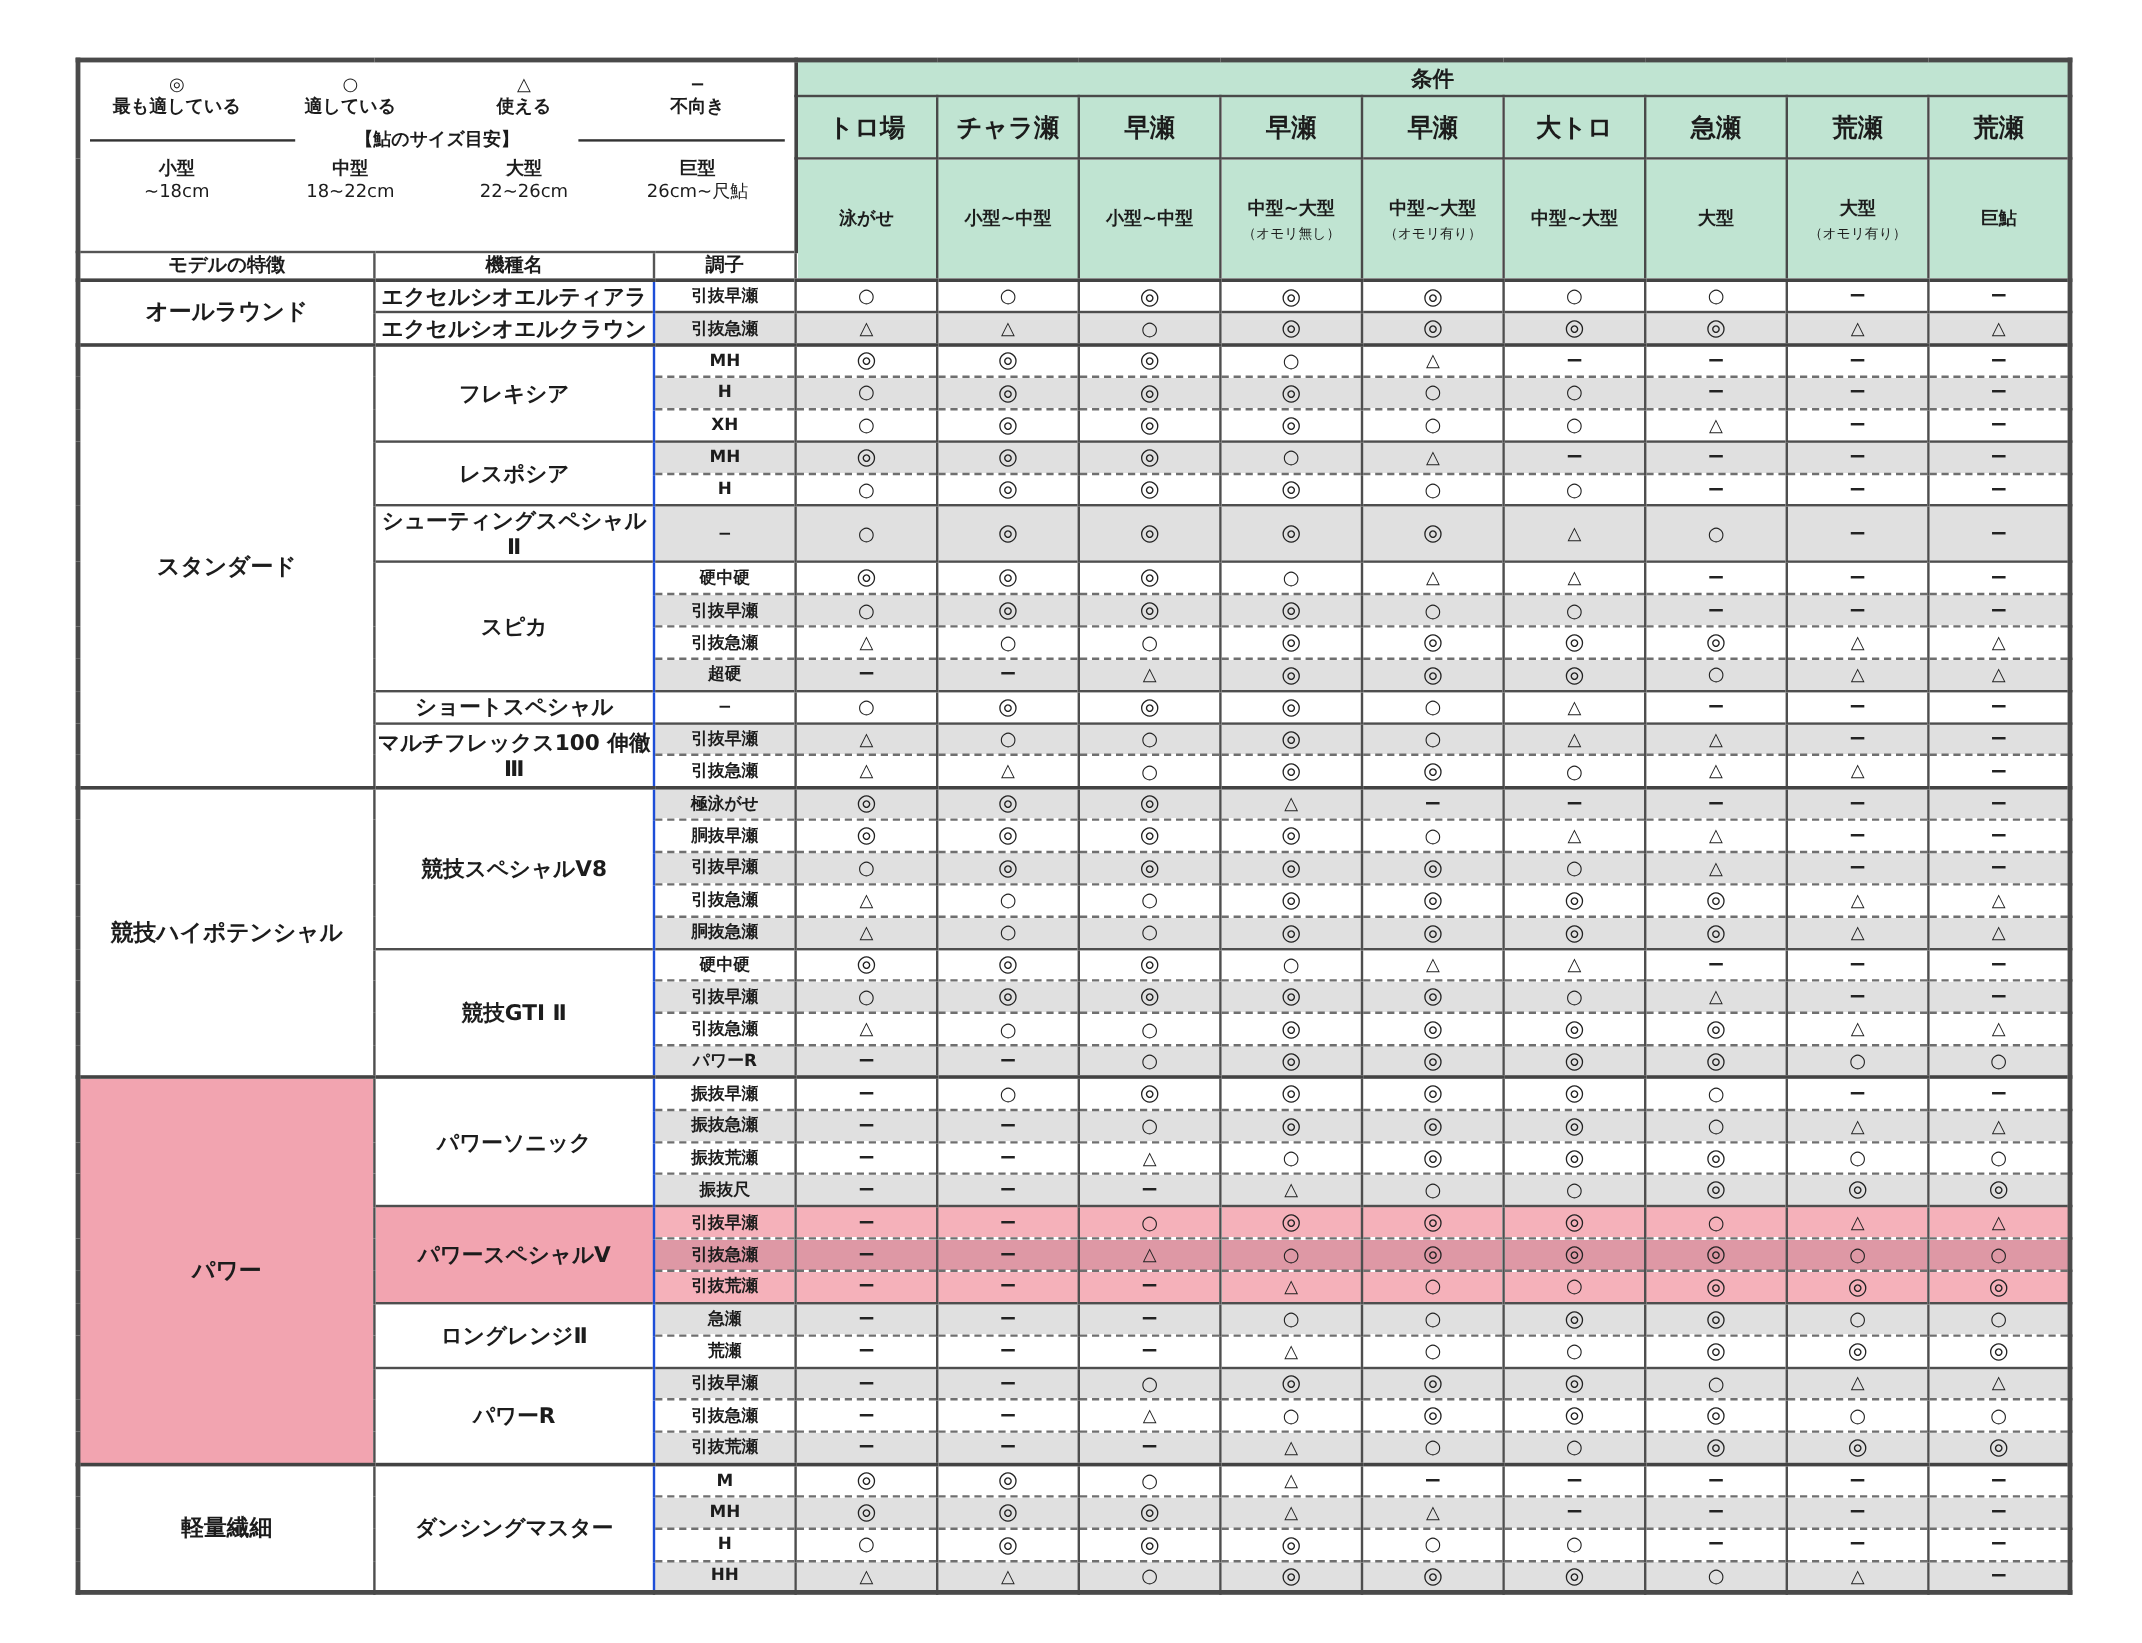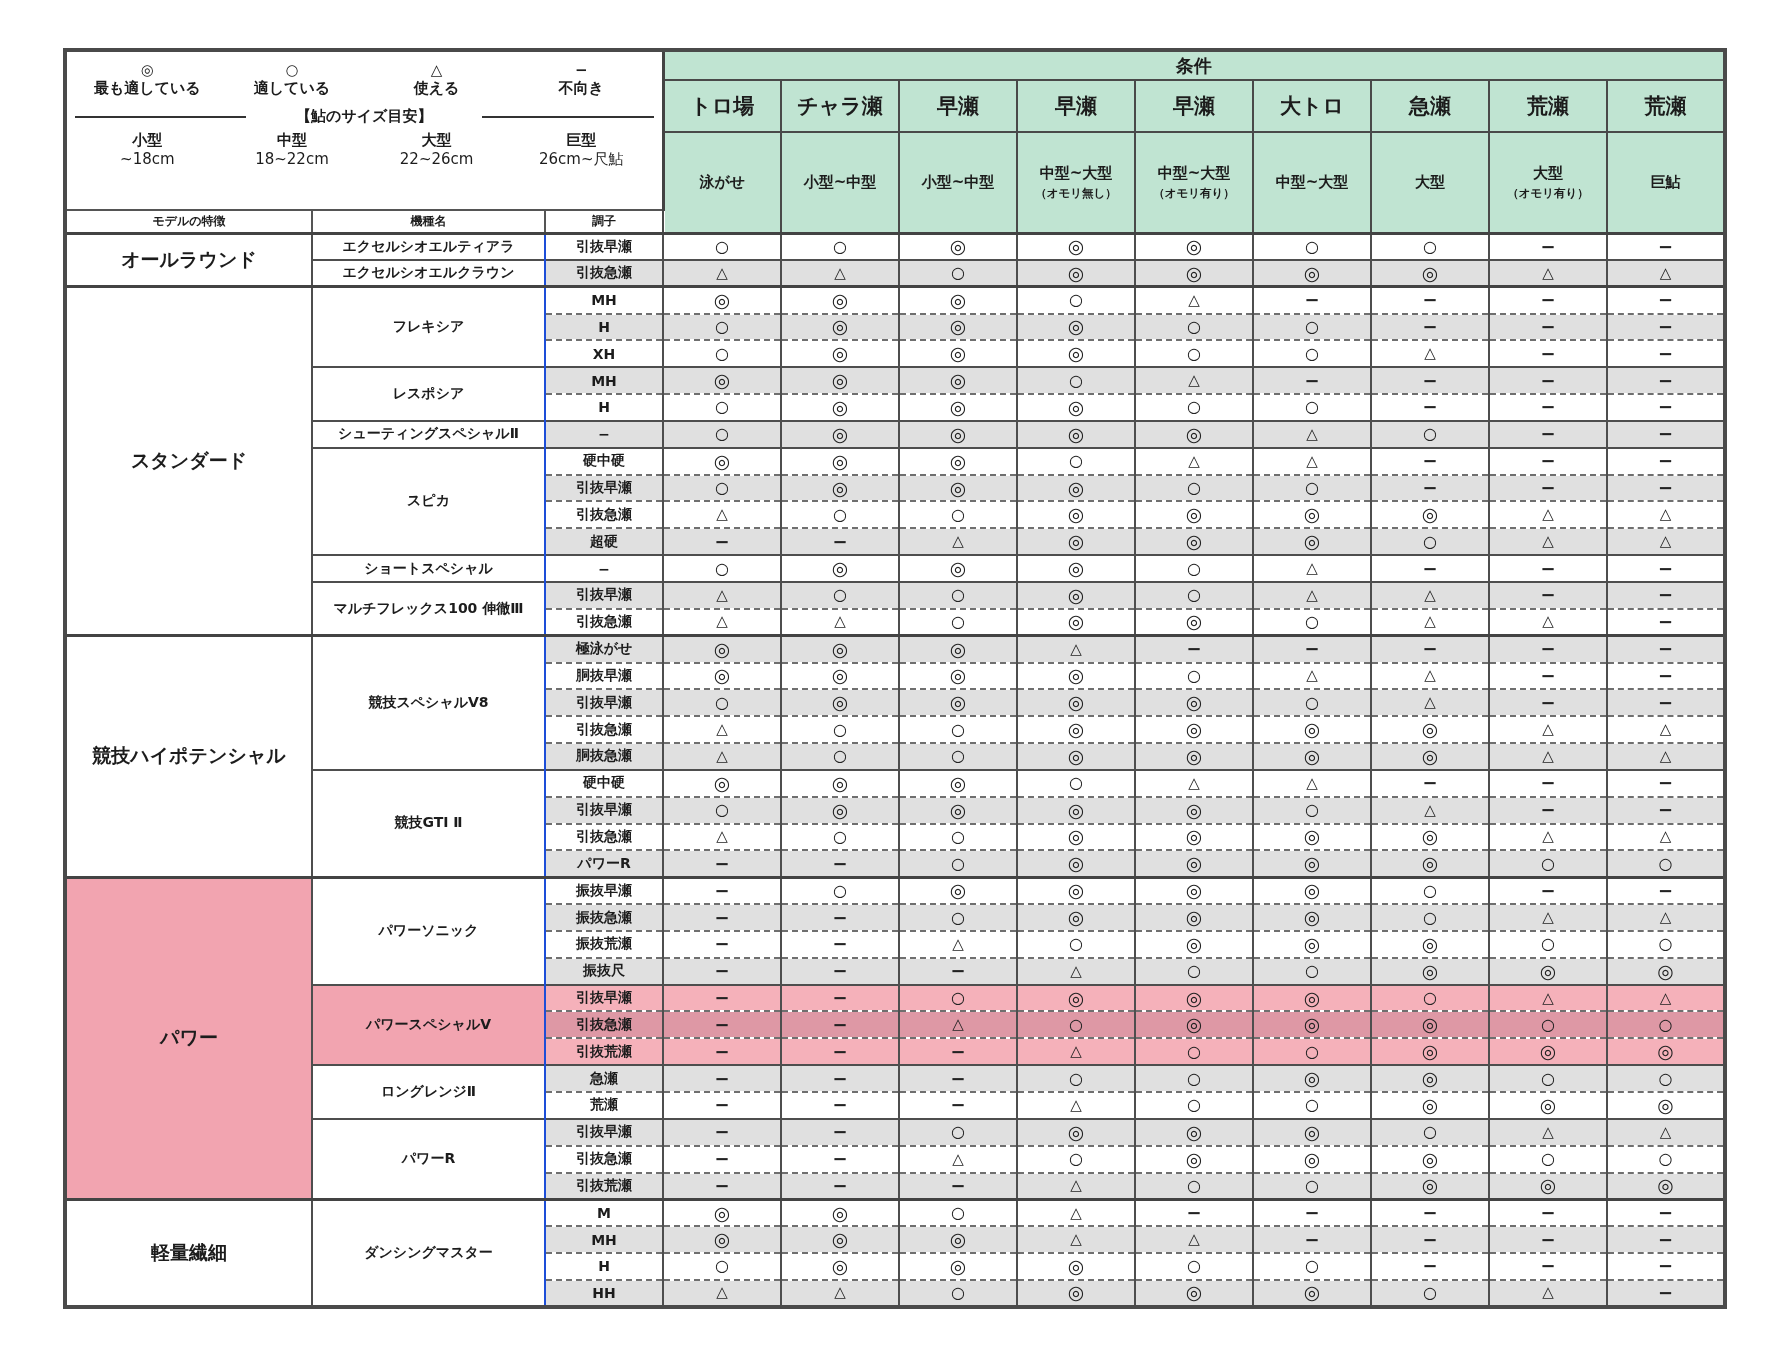--- a/index.html
+++ b/index.html
@@ -10,40 +10,40 @@
              border:4px solid #4a4a4a;}
   td{padding:0;vertical-align:middle;text-align:center;overflow:hidden;}
   tr.hr1{height:30px}tr.hr2{height:52px}tr.hr3{height:75px}tr.hr4{height:23px}
   tr.dr{height:26.85px}
 
   .teal{background:#C0E4D2;text-align:center;}
   .joken{font-weight:bold;font-size:18px;border-left:3px solid #434343;border-bottom:2px solid #494949;}
   .cond{font-weight:bold;font-size:21px;border:2px solid #494949;}
   .sizecell{border-left:2px solid #494949;border-bottom:3px solid #434343;border-top:2px solid #494949;}
   .size-label{font-weight:bold;font-size:15px;line-height:1.1;}
-  .size-note{font-weight:bold;font-size:11.5px;margin-top:7px;line-height:1;}
+  .size-note{font-weight:normal;font-size:11.5px;margin-top:7px;line-height:1;}
 
   .legend-cell{background:#fff;border-right:3px solid #434343;vertical-align:top;}
   .lg-wrap{display:flex;flex-direction:column;height:157px;box-sizing:border-box;padding:10px 8px 4px 8px;}
   .lg-row{display:flex;}
   .lg-col{flex:1;text-align:center;}
   .lg-sym{font-size:15px;font-weight:bold;line-height:1.1;}
   .lg-lab{font-size:15px;font-weight:bold;line-height:1.3;}
   .lg-div{display:flex;align-items:center;margin:9px 0 4px 0;gap:48px;}
   .lg-div .line{flex:1;border-top:2px solid #333;}
   .lg-title{font-size:15px;font-weight:bold;padding:0 2px;white-space:nowrap;}
   .sz-name{font-size:15px;font-weight:bold;line-height:1.35;}
   .sz-range{font-size:15px;font-weight:normal;line-height:1.2;}
 
-  .colhead{background:#fff;font-weight:bold;font-size:12px;
+  .colhead{background:#fff;font-weight:bold;font-size:16px;
            border-top:2px solid #555;border-bottom:3px solid #434343;}
   .colhead.vl{border-left:2px solid #555;}
 
   .cat-cell{background:#fff;font-weight:bold;font-size:19px;text-align:center;}
-  .model-cell{background:#fff;font-weight:bold;font-size:14px;border-left:2px solid #4e4e4e;}
+  .model-cell{background:#fff;font-weight:bold;font-size:18px;border-left:2px solid #4e4e4e;}
   .action-cell{font-weight:bold;font-size:14px;border-left:2px solid #1d4ed8;}
   .sym{border-left:2px solid #4e4e4e;font-weight:bold;color:#222;font-size:17px;line-height:1;}
   .s-dc{font-size:19px;} .s-c{font-size:16px;} .s-t{font-size:15px;} .s-d{font-size:18px;}
 
   .bg-w{background:#fff;} .bg-g{background:#E0E0E0;}
   .bg-pl{background:#F5B1BA;} .bg-pd{background:#DE98A5;}
   .pink-strong{background:#F2A4B0;}
 
   .bt-dash{border-top:2px dashed #6f6f6f;}
   .bt-solid{border-top:2px solid #4e4e4e;}

